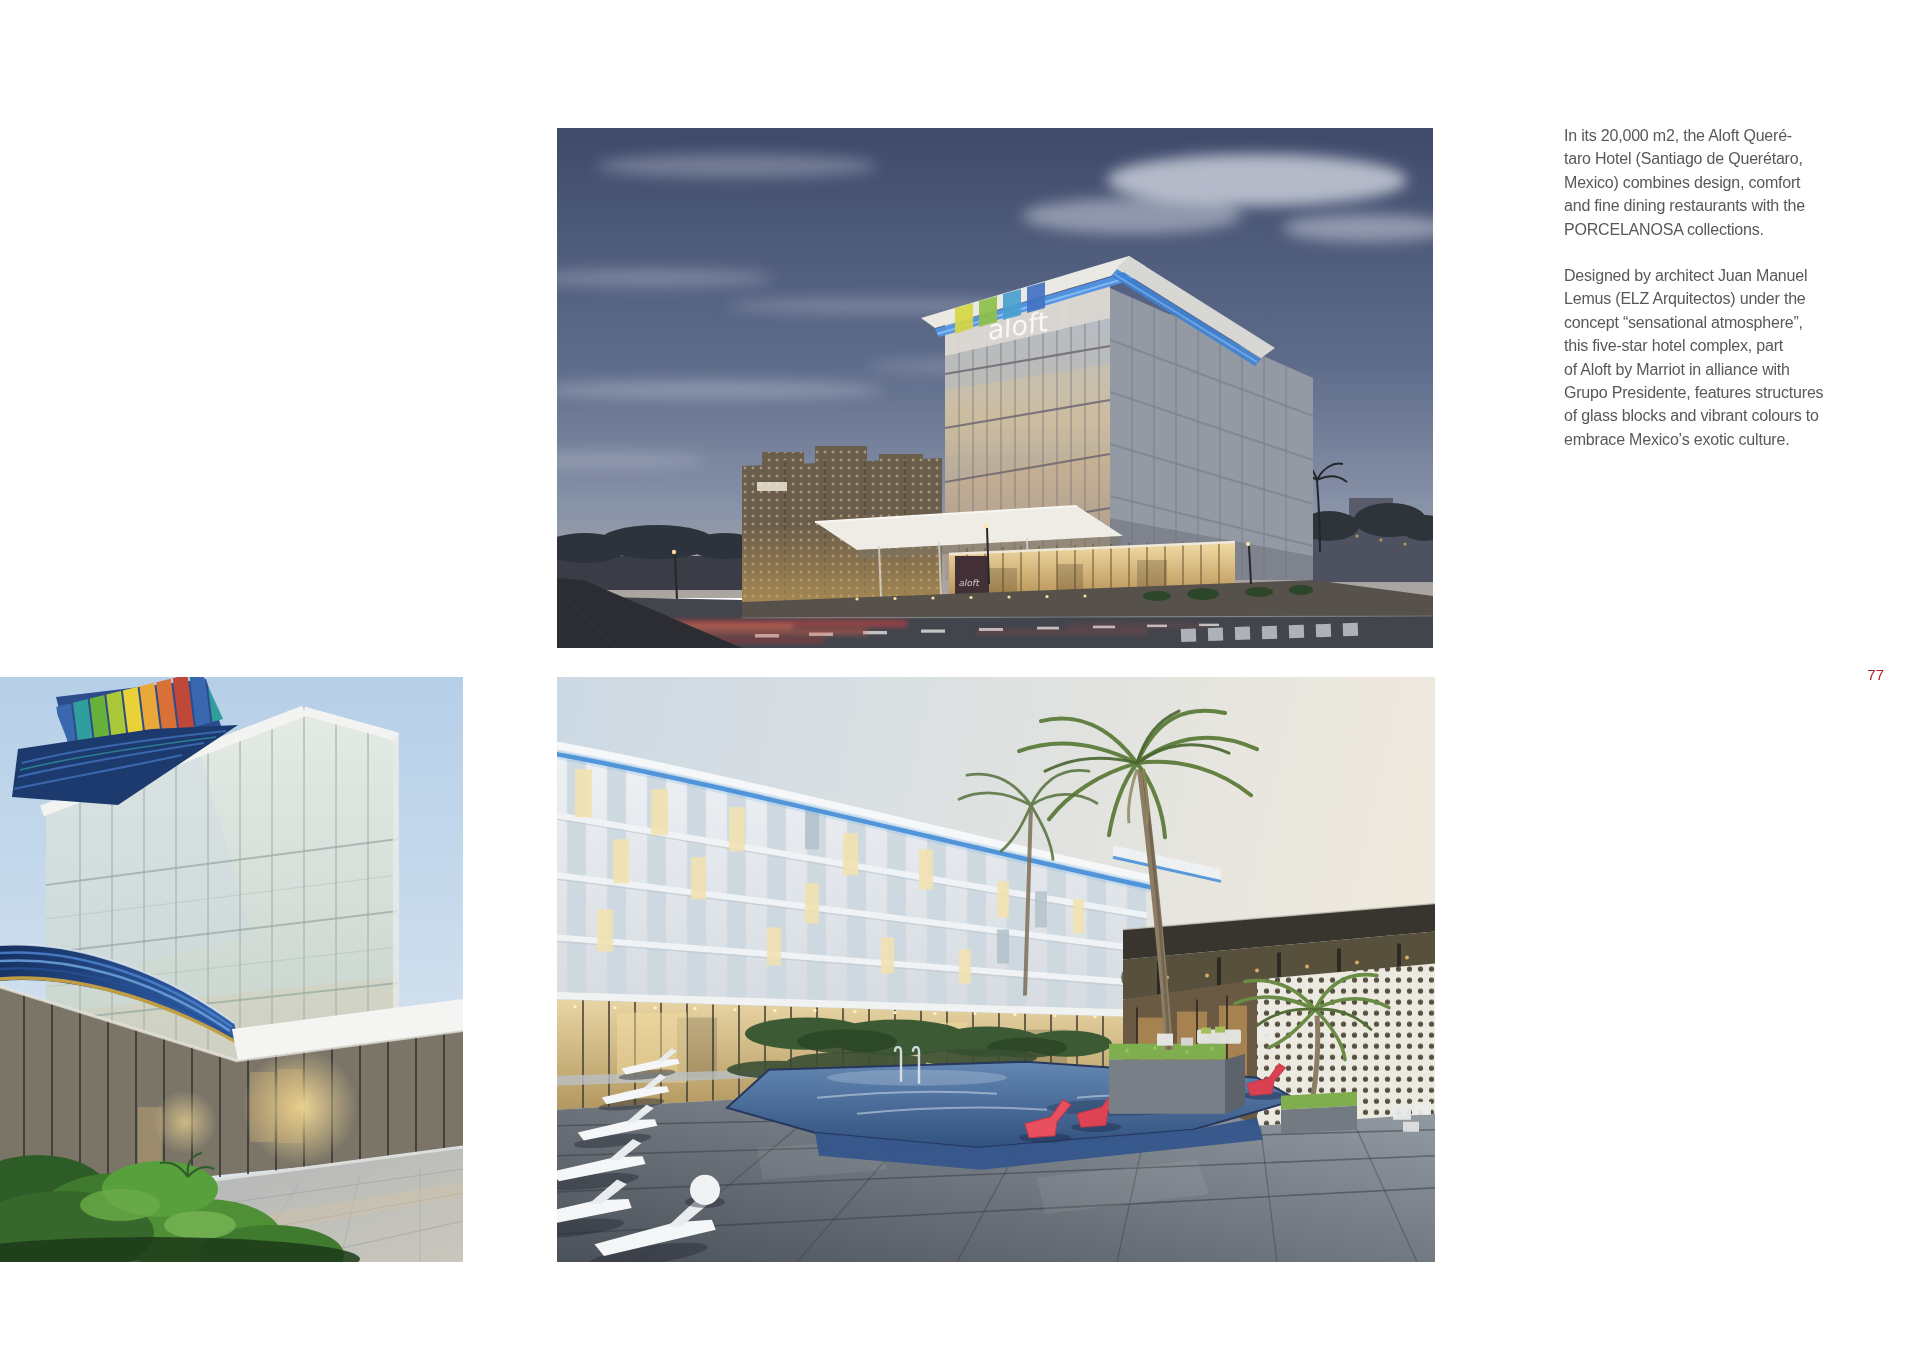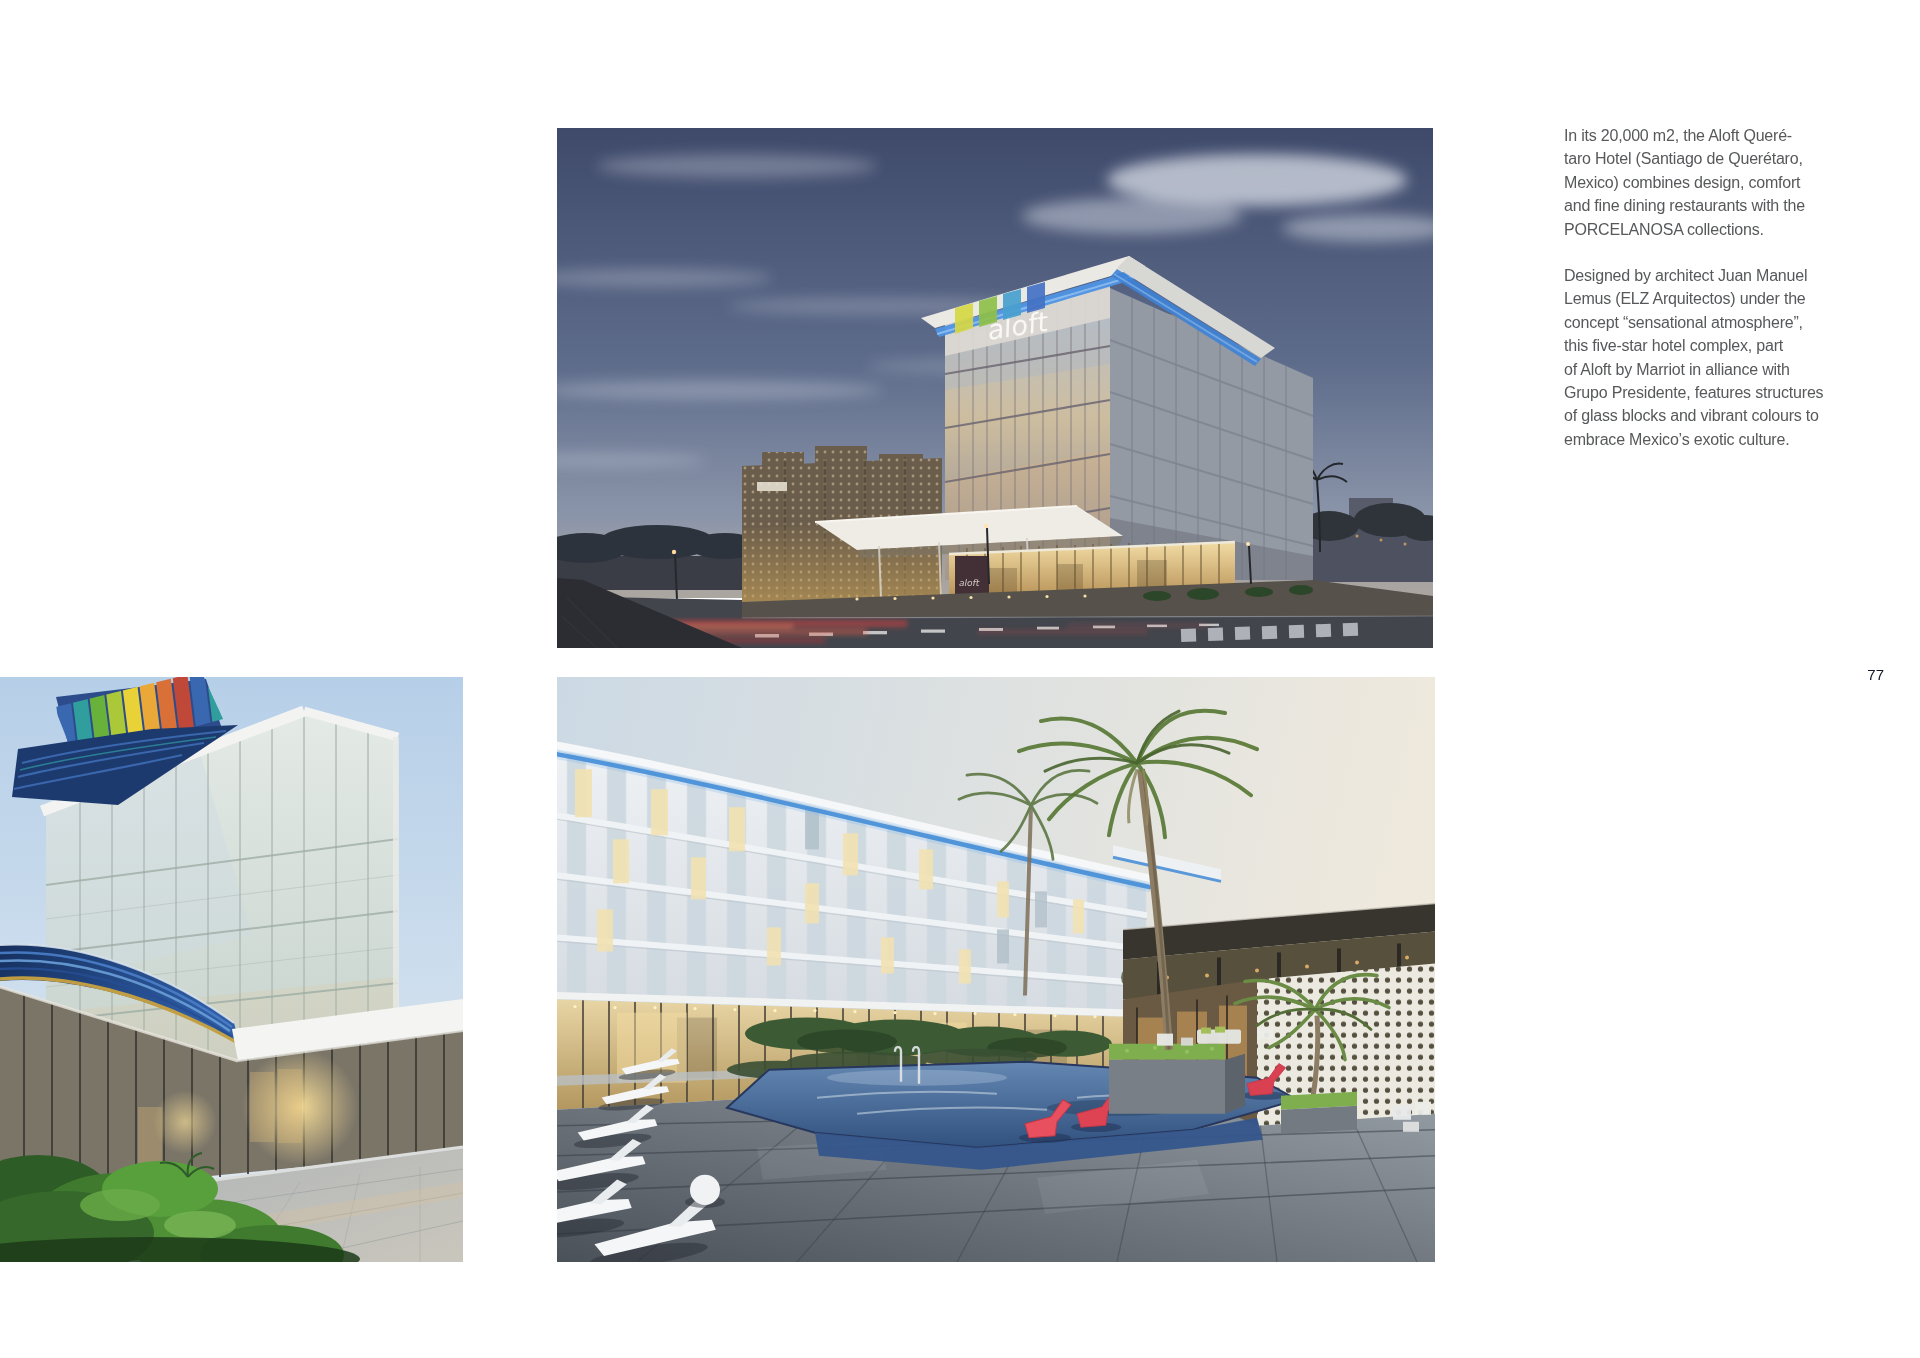--- a/index.html
+++ b/index.html
@@ -6,21 +6,21 @@
   .sheet{position:relative;width:1920px;height:1358px;background:#ffffff;overflow:hidden;
          font-family:"Liberation Sans","DejaVu Sans",sans-serif;}
   figure{margin:0;padding:0;position:absolute;overflow:hidden;}
   figure svg{display:block;width:100%;height:100%;}
   .photo-top{left:557px;top:128px;width:876px;height:520px;}
   .photo-left{left:0;top:677px;width:463px;height:585px;}
   .photo-pool{left:557px;top:677px;width:878px;height:585px;}
   .article{position:absolute;left:1564px;top:124px;width:400px;color:#57585a;
            font-size:16px;line-height:23.4px;letter-spacing:-0.2px;}
   .article p{margin:0 0 23px 0;white-space:pre-line;}
-  .page-number{position:absolute;right:36px;top:666px;font-size:15px;color:#0f172a;}
+  .page-number{position:absolute;right:36px;top:666px;font-size:15px;color:#b91c1c;}
 </style>
 </head>
 <body>
 
 <div class="sheet">
 
   <figure class="photo-top" aria-label="Aloft Querétaro hotel exterior at dusk: glass tower with aloft roof sign, blue LED roofline, perforated screen wing, entrance canopy and road with red light trails">
     <svg viewBox="0 0 876 520" preserveAspectRatio="none">
       <defs>
         <linearGradient id="s1sky" x1="0" y1="0" x2="0" y2="1">

